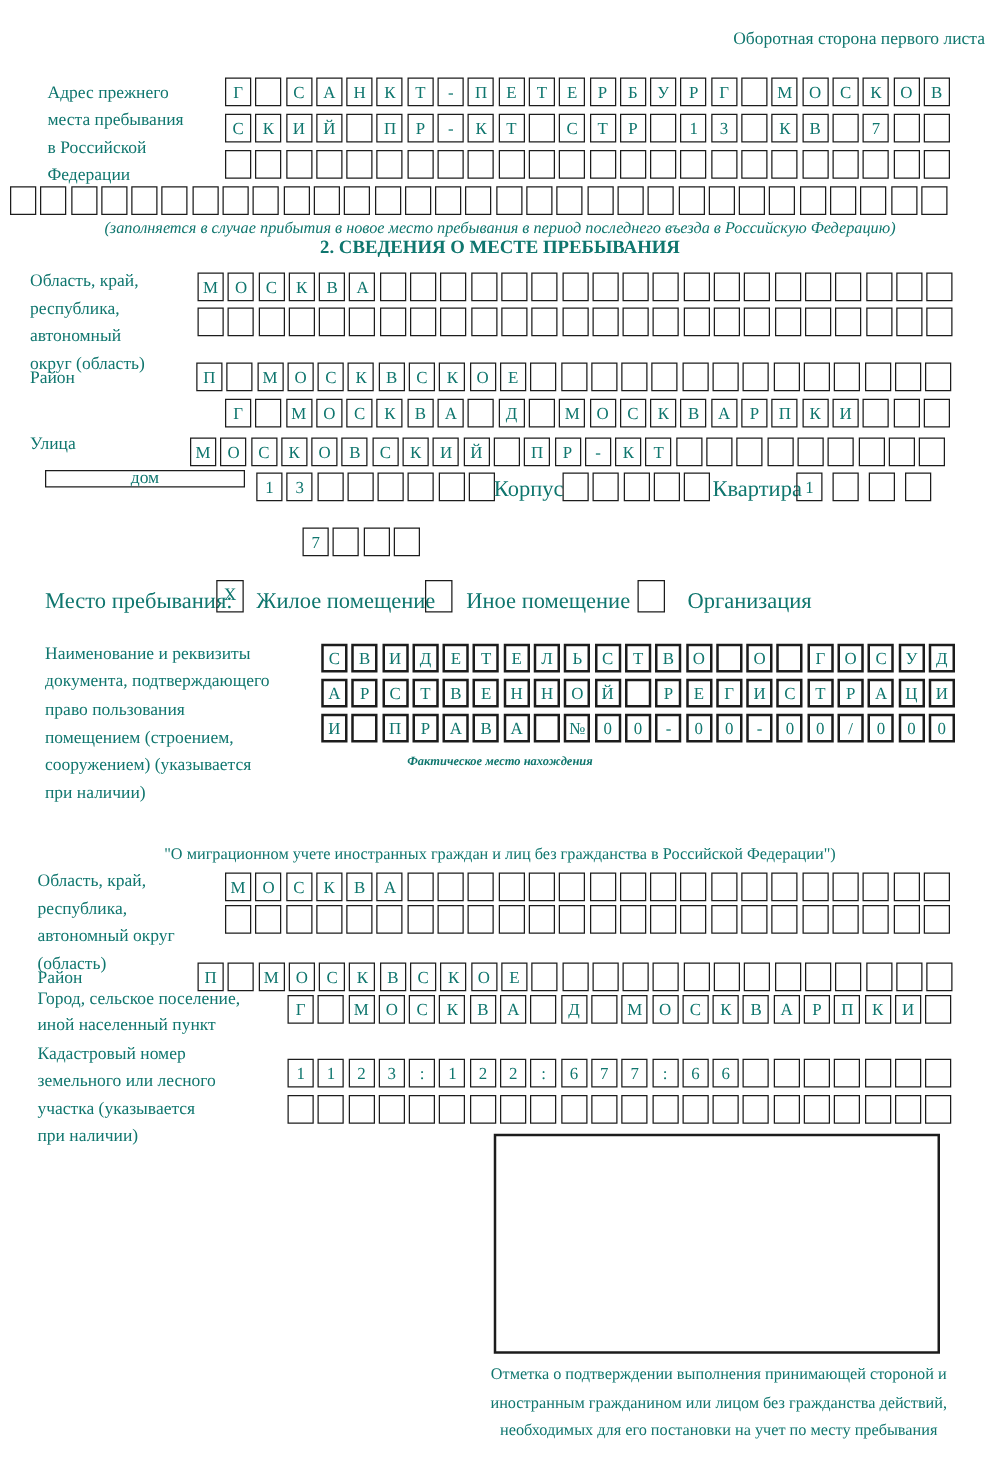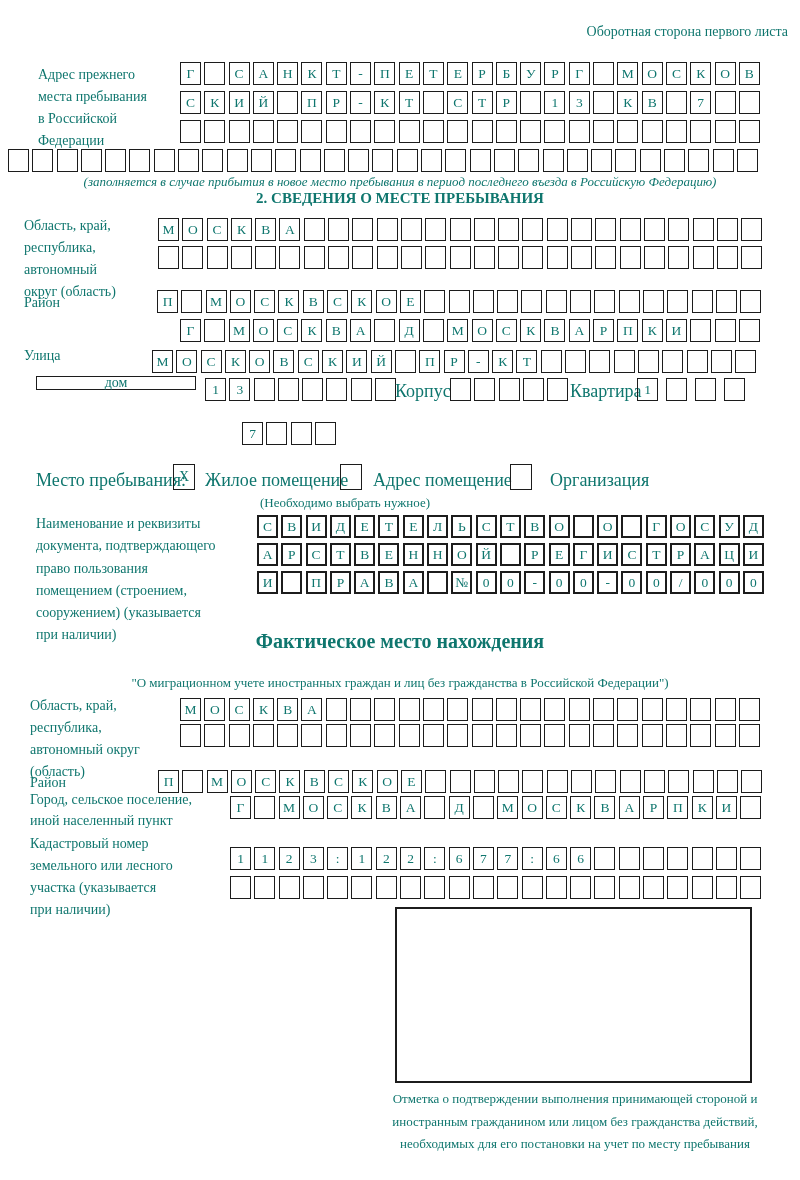--- a/index.html
+++ b/index.html
@@ -333,24 +333,23 @@
       <span class="cell">7</span>
       <span class="cell"></span>
       <span class="cell"></span>
       <span class="cell"></span>
     </div>
 
   <div class="opt-label" style="left:36px;top:470px;">Место пребывания:</div>
   <div class="checkbox" style="left:173px;top:464px;">X</div>
   <div class="opt-label" style="left:205px;top:470px;">Жилое помещение</div>
   <div class="checkbox" style="left:340px;top:464px;"></div>
-  <div class="opt-label" style="left:373px;top:470px;">Адрес помещение</div>
+  <div class="opt-label" style="left:373px;top:470px;">Иное помещение</div>
   <div class="checkbox" style="left:510px;top:464px;"></div>
   <div class="opt-label" style="left:550px;top:470px;">Организация</div>
-  <div class="note" style="left:95px;top:494px;width:500px;text-align:center;">(Необходимо выбрать нужное)</div>
 
   <div class="lbl" style="left:36px;top:513px;line-height:22.3px;">Наименование и реквизиты
 документа, подтверждающего
 право пользования
 помещением (строением,
 сооружением) (указывается
 при наличии)</div>
   <div class="cellrow heavy" style="left:257px;top:515px;">
       <span class="cell">С</span>
       <span class="cell">В</span>
@@ -414,21 +413,21 @@
       <span class="cell">0</span>
       <span class="cell">-</span>
       <span class="cell">0</span>
       <span class="cell">0</span>
       <span class="cell">/</span>
       <span class="cell">0</span>
       <span class="cell">0</span>
       <span class="cell">0</span>
     </div>
 
-  <div class="heading" style="top:630px;font-size:20px;">Фактическое место нахождения</div>
+  <div class="heading" style="top:604px;font-size:10px;font-style:italic;">Фактическое место нахождения</div>
   <div class="note center" style="top:674px;">"О миграционном учете иностранных граждан и лиц без гражданства в Российской Федерации")</div>
 
   <div class="lbl" style="left:30px;top:695px;">Область, край,
 республика,
 автономный округ
 (область)</div>
   <div class="cellrow" style="left:180px;top:698px;">
       <span class="cell">М</span>
       <span class="cell">О</span>
       <span class="cell">С</span>

